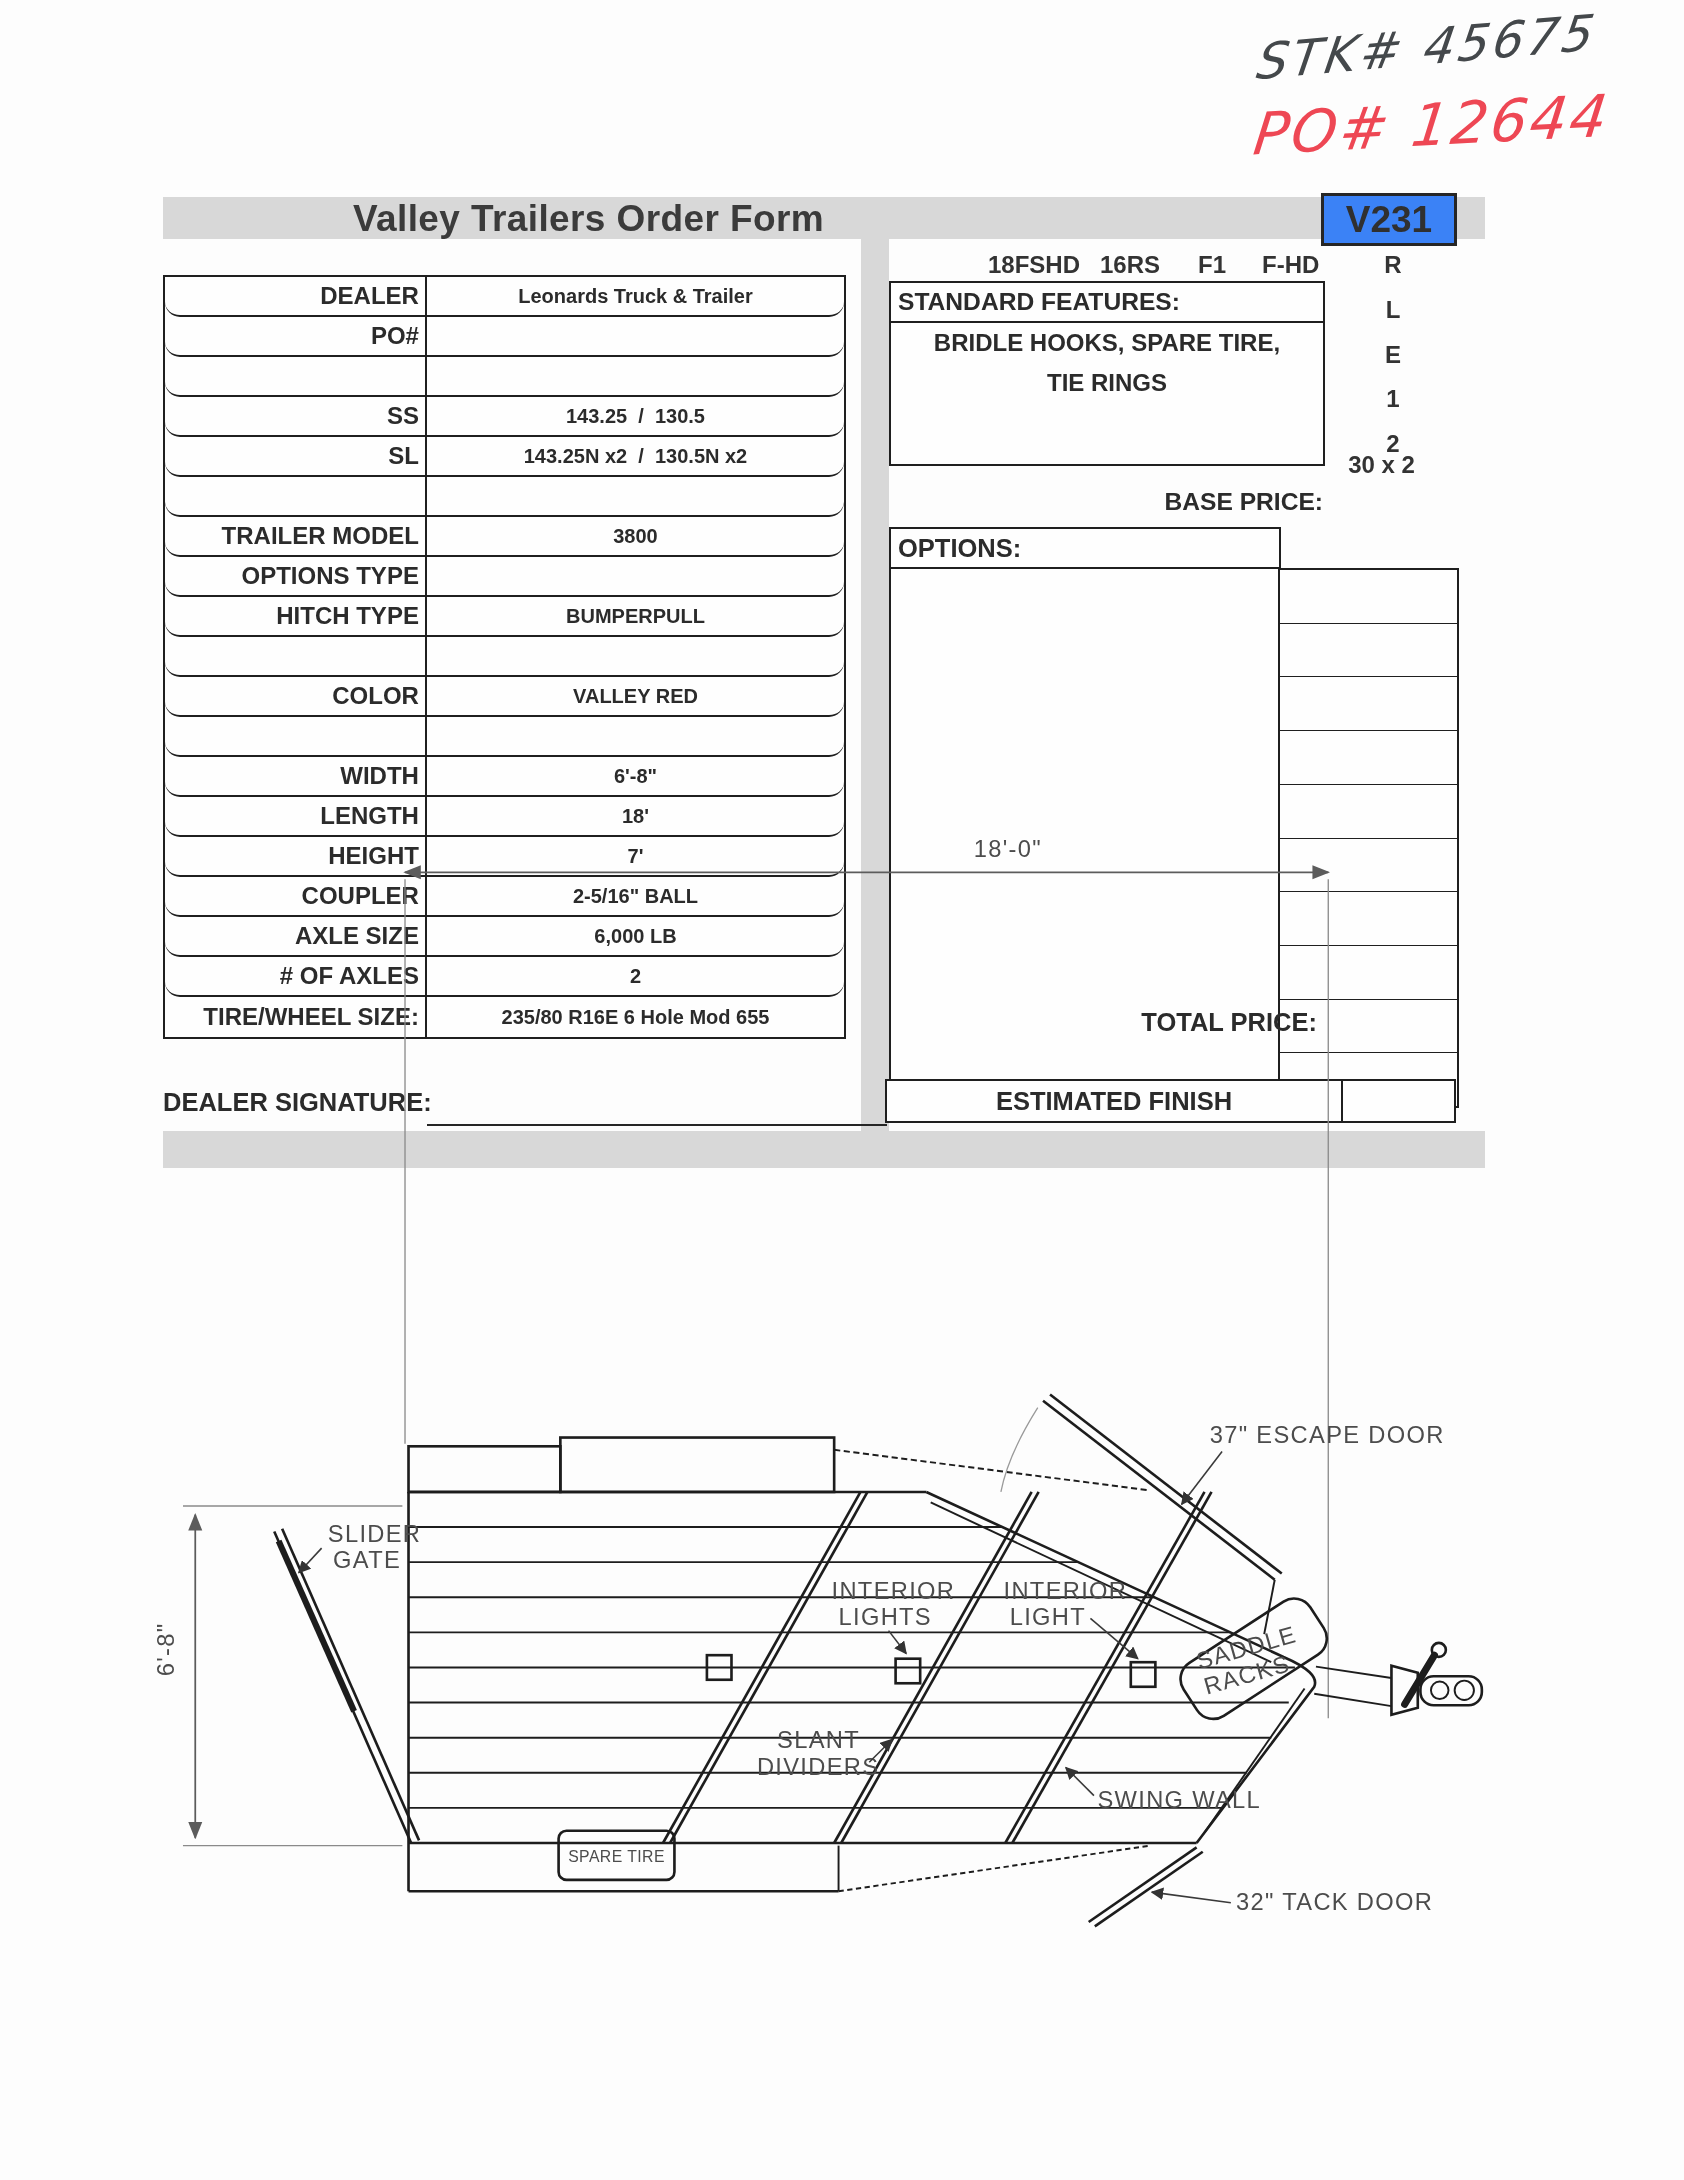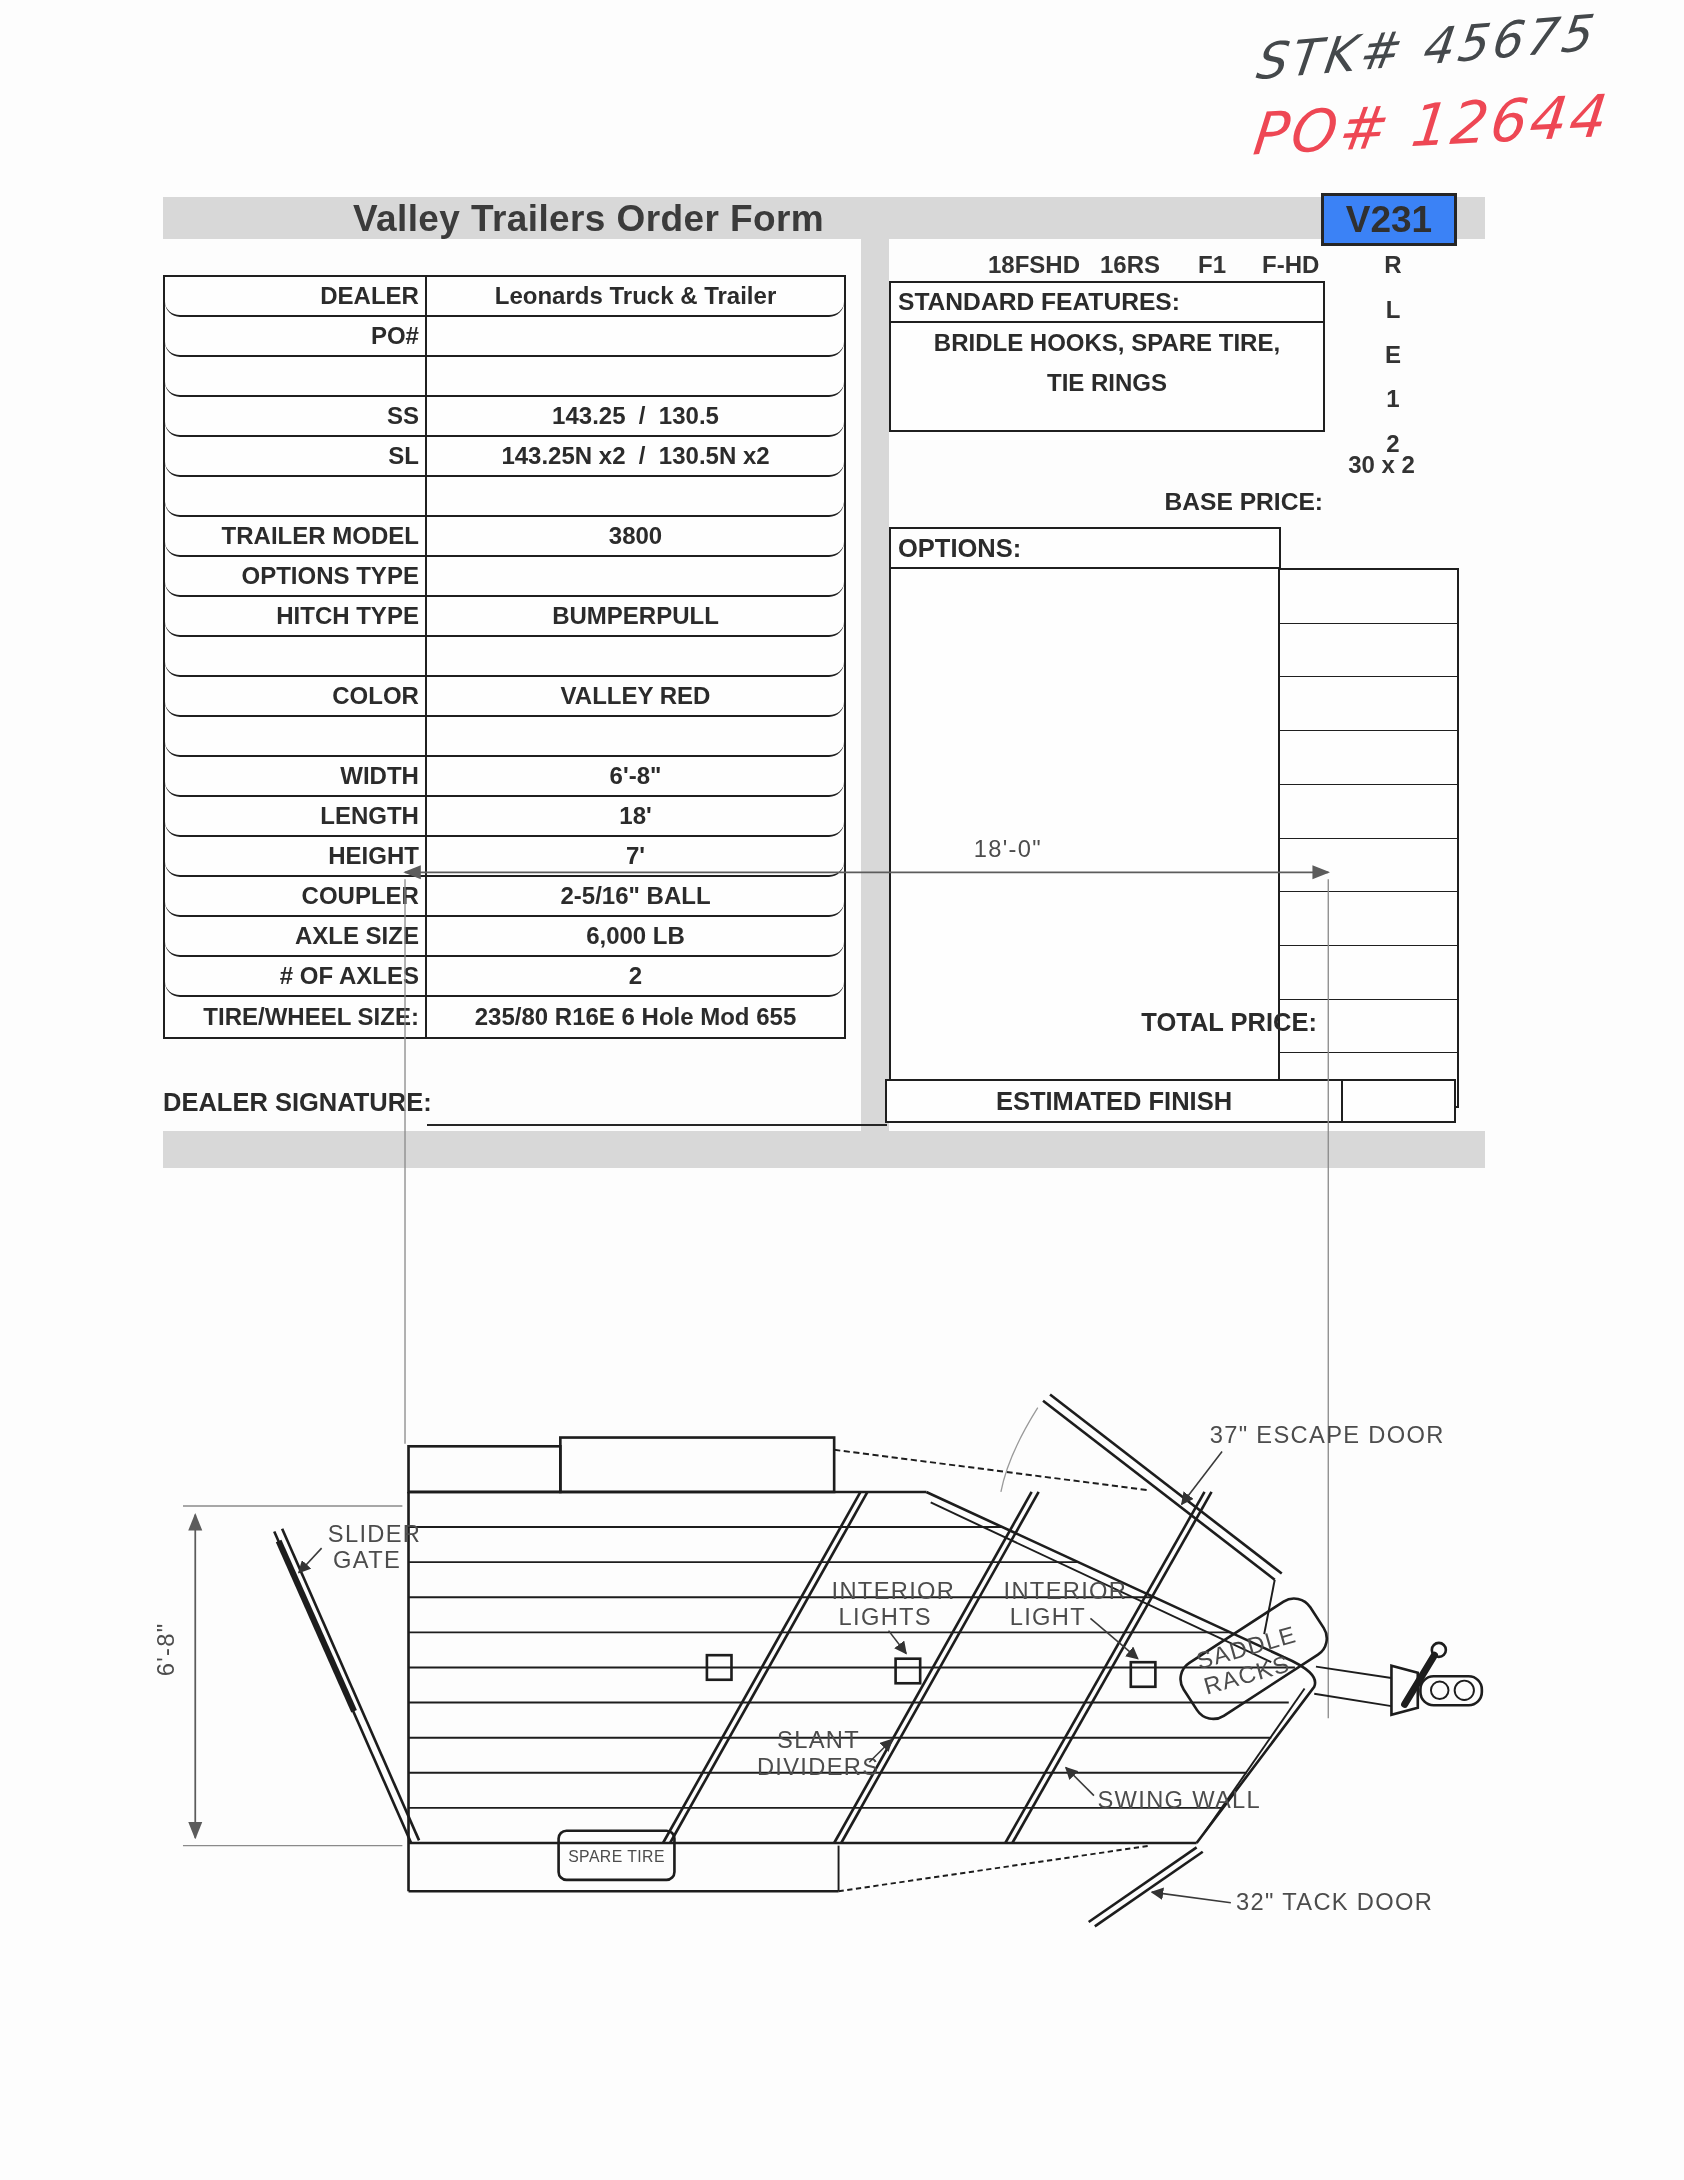--- a/index.html
+++ b/index.html
@@ -28,24 +28,24 @@
   .code{position:absolute;font-size:24px;font-weight:bold;color:#333;white-space:nowrap;}
   .sideletter{position:absolute;width:26px;text-align:center;font-size:24px;font-weight:bold;color:#333;}
   .note30{position:absolute;left:1327px;top:451px;width:109px;text-align:center;font-size:24px;font-weight:bold;color:#333;}
 
   
   .spec-table{position:absolute;left:163px;top:275px;width:679px;border:2.6px solid #1f1f1f;background:#fefefe;}
   .trow{display:flex;height:40px;border-bottom:2.6px solid #1f1f1f;box-sizing:border-box;border-radius:15px;}
   .trow:last-child{border-bottom:none;}
   .tlbl{width:262px;border-right:2.6px solid #1f1f1f;box-sizing:border-box;display:flex;align-items:center;
         justify-content:flex-end;padding-right:6.1px;font-size:24px;font-weight:bold;white-space:pre;}
-  .tval{flex:1;display:flex;align-items:center;justify-content:center;font-size:24px;font-weight:bold;white-space:pre;}
-
-  
-  .features-box{position:absolute;left:889px;top:281px;width:436px;height:151px;border:2.6px solid #1f1f1f;background:#fefefe;box-sizing:border-box;}
+  .tval{flex:1;display:flex;align-items:center;justify-content:center;font-size:20px;font-weight:bold;white-space:pre;}
+
+  
+  .features-box{position:absolute;left:889px;top:281px;width:436px;height:185px;border:2.6px solid #1f1f1f;background:#fefefe;box-sizing:border-box;}
   .features-head{height:40px;border-bottom:2.6px solid #1f1f1f;box-sizing:border-box;display:flex;align-items:center;
                  padding-left:7px;font-size:24.6px;font-weight:bold;}
   .features-line{height:40px;display:flex;align-items:center;justify-content:center;font-size:24px;font-weight:bold;}
   .base-price{position:absolute;left:1053px;top:488px;width:270px;text-align:right;font-size:24.6px;font-weight:bold;}
   .options-box{position:absolute;left:889px;top:527px;width:392px;height:581px;border:2.6px solid #1f1f1f;background:#fefefe;box-sizing:border-box;}
   .options-head{height:40px;border-bottom:2.6px solid #1f1f1f;box-sizing:border-box;display:flex;align-items:center;
                 padding-left:7px;font-size:25.5px;font-weight:bold;}
   .price-col{position:absolute;left:1278px;top:568px;width:181px;height:540px;border:2.6px solid #1f1f1f;background:#fefefe;
              box-sizing:border-box;display:flex;flex-direction:column;}
   .pcell{flex:1;border-bottom:1.8px solid #1f1f1f;box-sizing:border-box;}

